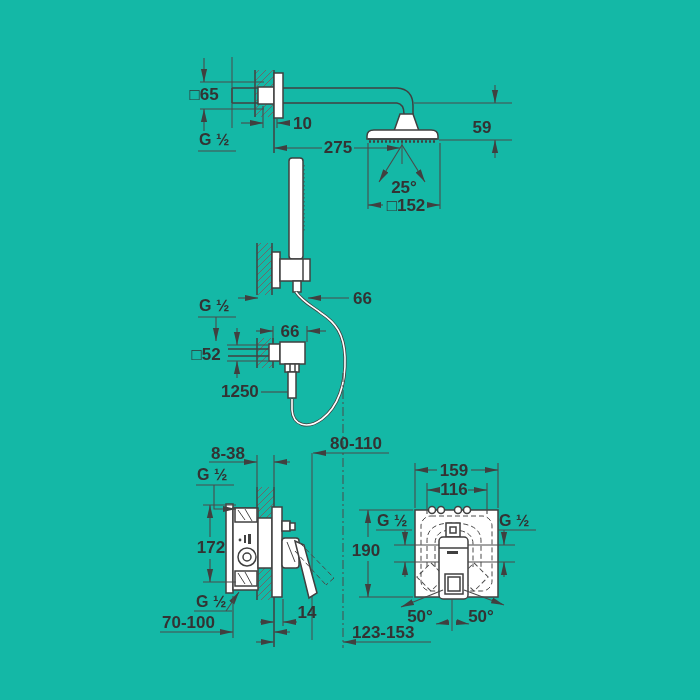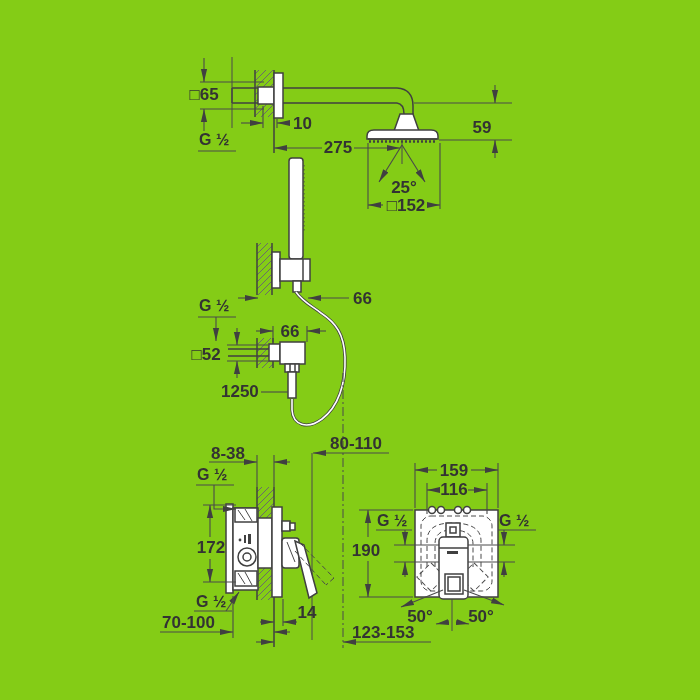--- a/index.html
+++ b/index.html
@@ -1,16 +1,16 @@
 <!DOCTYPE html>
 <html><head>
 <meta charset="utf-8">
 <style>
   html,body{margin:0;padding:0;background:#fdfdfd;}
-  .stage{width:700px;height:700px;position:relative;background:#84cc16;overflow:hidden;}
+  .stage{width:700px;height:700px;position:relative;background:#14b8a6;overflow:hidden;}
   svg{display:block;}
   text{font-family:"Liberation Sans","DejaVu Sans",sans-serif;font-weight:bold;fill:#333333;}
   .dim{font-size:17px;}
   .thread{font-size:16px;}
   .obj{stroke:#404040;stroke-width:1.5;fill:none;}
   .objw{stroke:#404040;stroke-width:1.5;fill:#ffffff;}
   .thin{stroke:#4a4a4a;stroke-width:1;fill:none;}
   .dimln{stroke:#4a4a4a;stroke-width:1.1;fill:none;}
   .dash{stroke:#4a4a4a;stroke-width:1;fill:none;stroke-dasharray:5 3;}
 </style>

